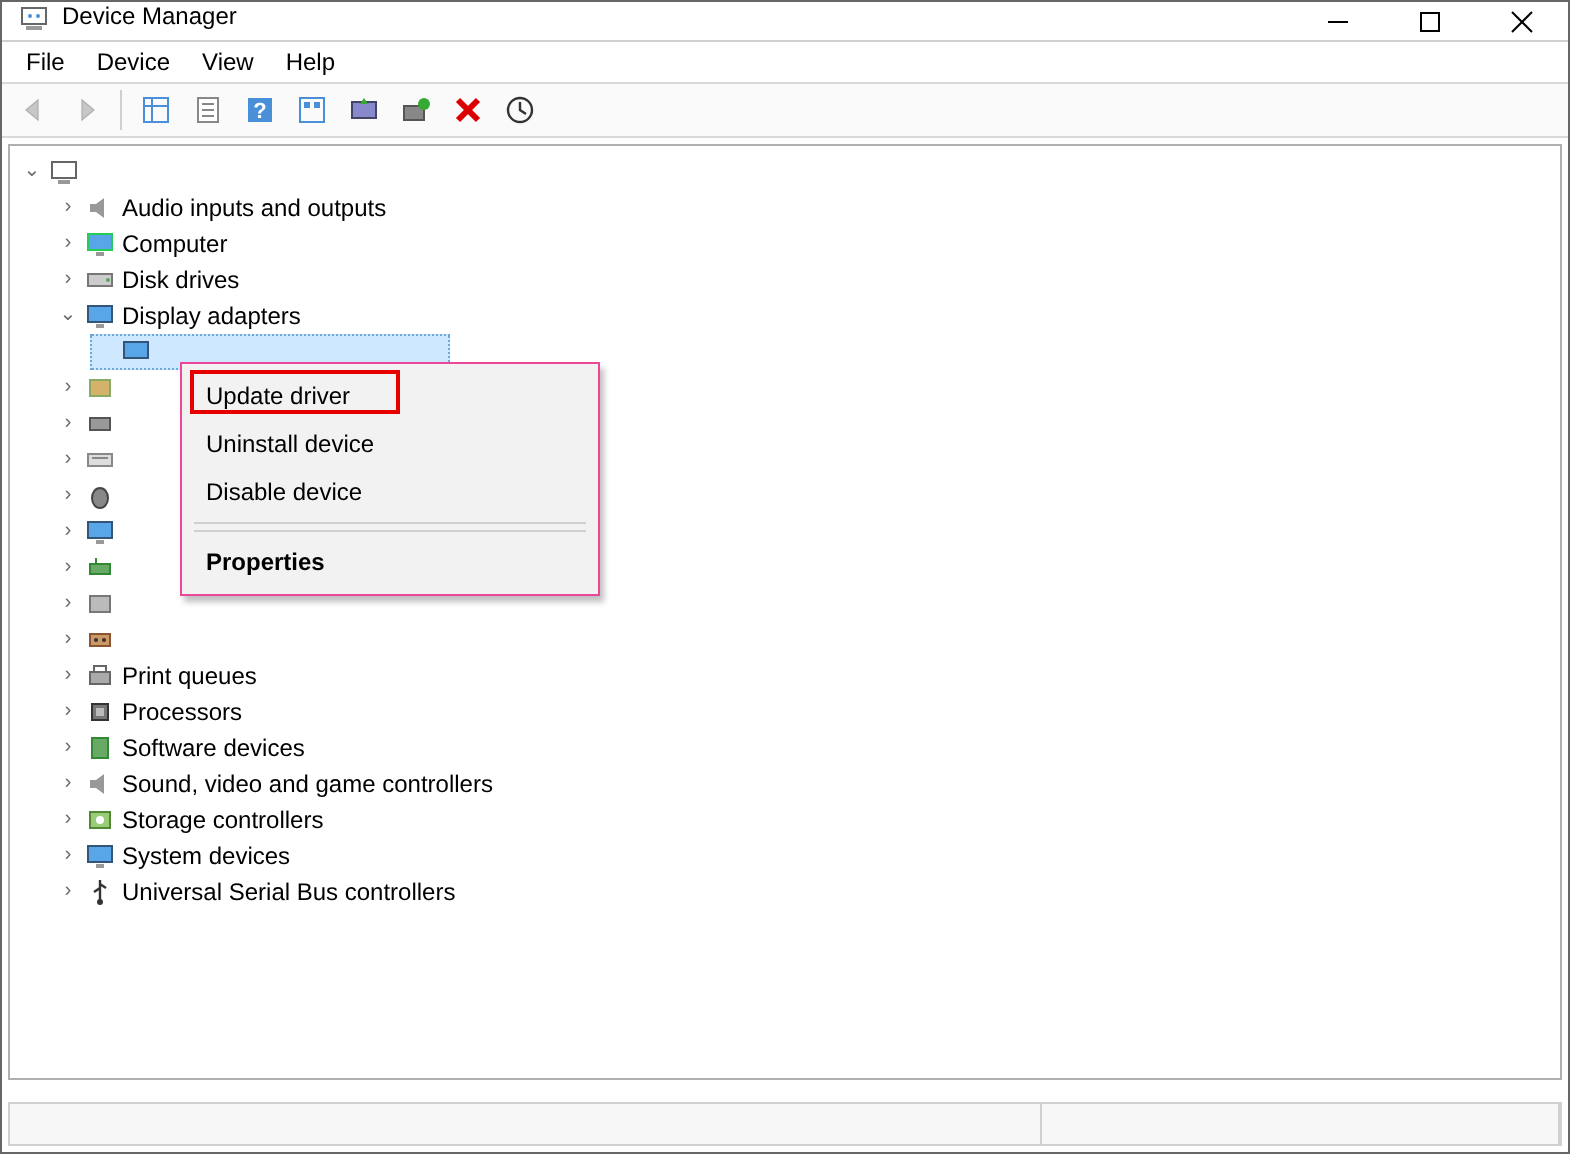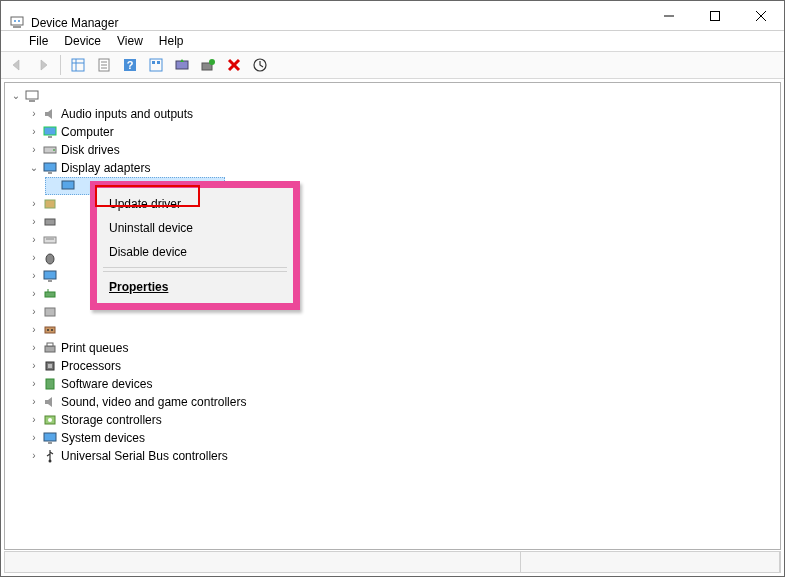--- a/index.html
+++ b/index.html
@@ -1,27 +1,27 @@
 <!DOCTYPE html>
 <html><head>
 <meta charset="utf-8">
 <style>
 * { box-sizing: border-box; margin: 0; padding: 0; font-family: "Segoe UI", Tahoma, sans-serif; }
 body { background: #fff; width: 785px; height: 577px; overflow: hidden; border: 1px solid #666; position: relative; }
 
 
-.titlebar { height: 30px; display: flex; align-items: flex-end; padding: 0 0 0 8px; background: #fff; border-bottom: 1px solid #d0d0d0; }
+.titlebar { height: 20px; display: flex; align-items: flex-start; padding: 0 0 0 8px; background: #fff; border-bottom: 1px solid #d0d0d0; }
 .titlebar .app-icon { width: 16px; height: 16px; margin-right: 6px; display:inline-flex;align-items:center;justify-content:center; }
 .titlebar .title { font-size: 12px; color: #000; flex: 1; }
 .winbtns { display: flex; height: 100%; }
 .winbtn { width: 46px; height: 100%; display: flex; align-items: center; justify-content: center; font-size: 13px; color:#000; }
 .winbtn.close svg, .winbtn.max svg, .winbtn.min svg { stroke:#000; stroke-width:1; fill:none; }
 
 
-.menubar { height: 20px; display: flex; align-items: center; padding: 0 6px; gap: 0; font-size: 12px; background:#fff;margin-left:16px; }
+.menubar { height: 20px; display: flex; align-items: center; padding: 0 6px; gap: 0; font-size: 12px; background:#fff; }
 .menubar .menu-item { padding: 2px 10px 2px 6px; }
 
 
 .toolbar { height: 28px; border-top:1px solid #d9d9d9; border-bottom:1px solid #d9d9d9; background:#fafafa; display:flex; align-items:center; padding:0 4px; gap:2px; }
 .tbtn { width:24px; height:22px; display:flex; align-items:center; justify-content:center; border:1px solid transparent; }
 .tbtn.disabled { opacity:.45; }
 .tsep { width:1px; height:20px; background:#cfcfcf; margin:0 3px; }
 
 
 .tree-wrap { border:1px solid #b0b0b0; margin:3px; height:468px; background:#fff; overflow:auto; position:relative; }
@@ -30,23 +30,23 @@
 .expander { width:14px; text-align:center; color:#6a6a6a; font-size:10px; user-select:none; }
 .expander.empty { visibility:hidden; }
 .node .ico { width:16px; height:16px; margin:0 3px 0 1px; display:inline-flex;align-items:center;justify-content:center; flex-shrink:0; }
 .lvl0 { padding-left:4px; }
 .lvl1 { padding-left:22px; }
 .lvl2 { padding-left:40px; }
 .selected-bg { position:absolute; left:40px; top: calc(4px + 18px*5); height:18px; width:180px; background:#cde8ff; border:1px dotted #6aa8de; z-index:0; }
 .node { position:relative; z-index:1; }
 
 
-.context-menu { position:absolute; left:89px; top:180px; width:210px; background:#f2f2f2; border:7px solid #ec4899; box-shadow:2px 3px 3px rgba(0,0,0,.25); padding:4px 2px; font-size:12px; z-index:100; }
+.context-menu { position:absolute; left:89px; top:180px; width:210px; background:#f2f2f2; border:1px solid #ec4899; box-shadow:2px 3px 3px rgba(0,0,0,.25); padding:4px 2px; font-size:12px; z-index:100; }
 .cm-item { height:24px; display:flex; align-items:center; padding:0 10px; }
-.cm-item.bold { font-weight:700;text-decoration:underline; }
+.cm-item.bold { font-weight:700; }
 .cm-sep { height:1px; background:#d0d0d0; margin:3px 4px; }
 .highlight-box { position:absolute; left:94px; top:184px; width:105px; height:22px; border:2px solid #e60000; z-index:101; pointer-events:none; }
 
 
 .statusbar { position:absolute; left:3px; right:3px; bottom:3px; height:22px; border:1px solid #d0d0d0; background:#f7f7f7; display:flex; }
 .statusbar .cell { border-right:1px solid #d0d0d0; }
 .statusbar .cell:first-child { flex:2; }
 .statusbar .cell:nth-child(2) { flex:1; }
 
 

